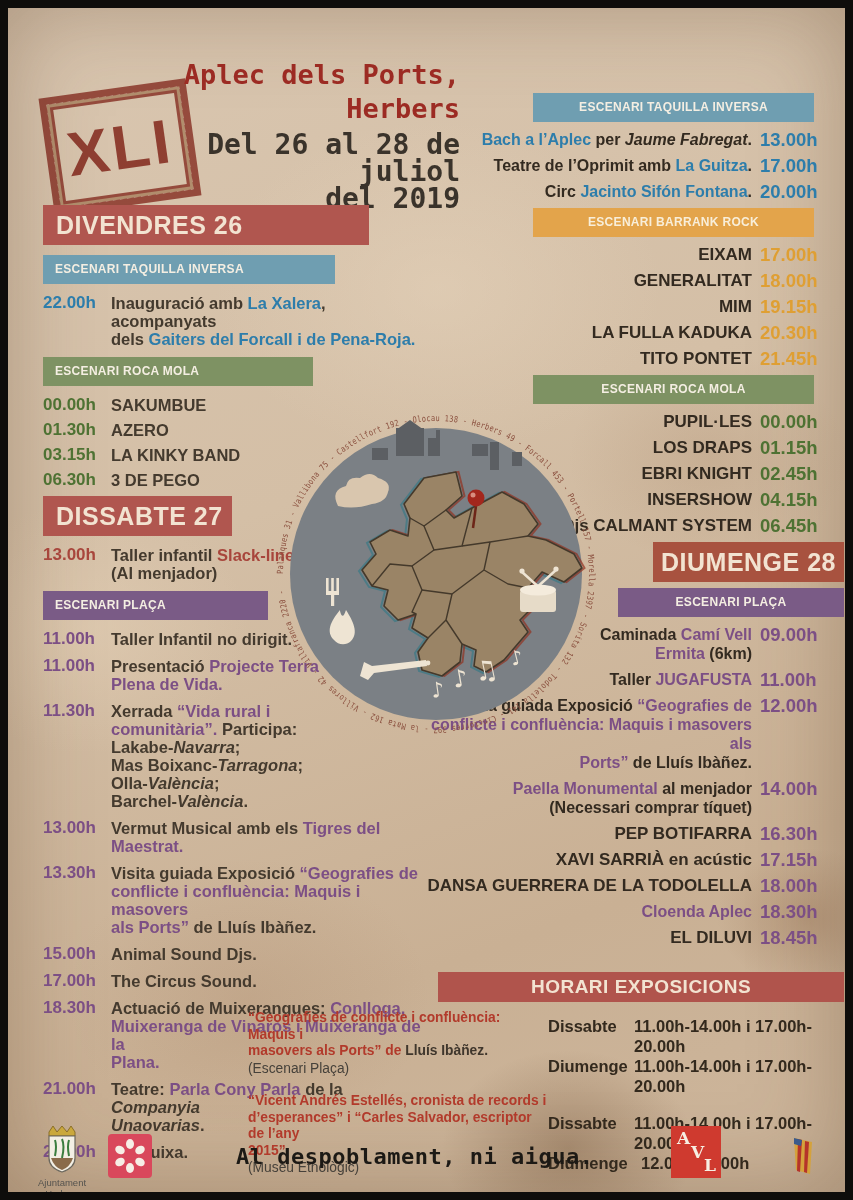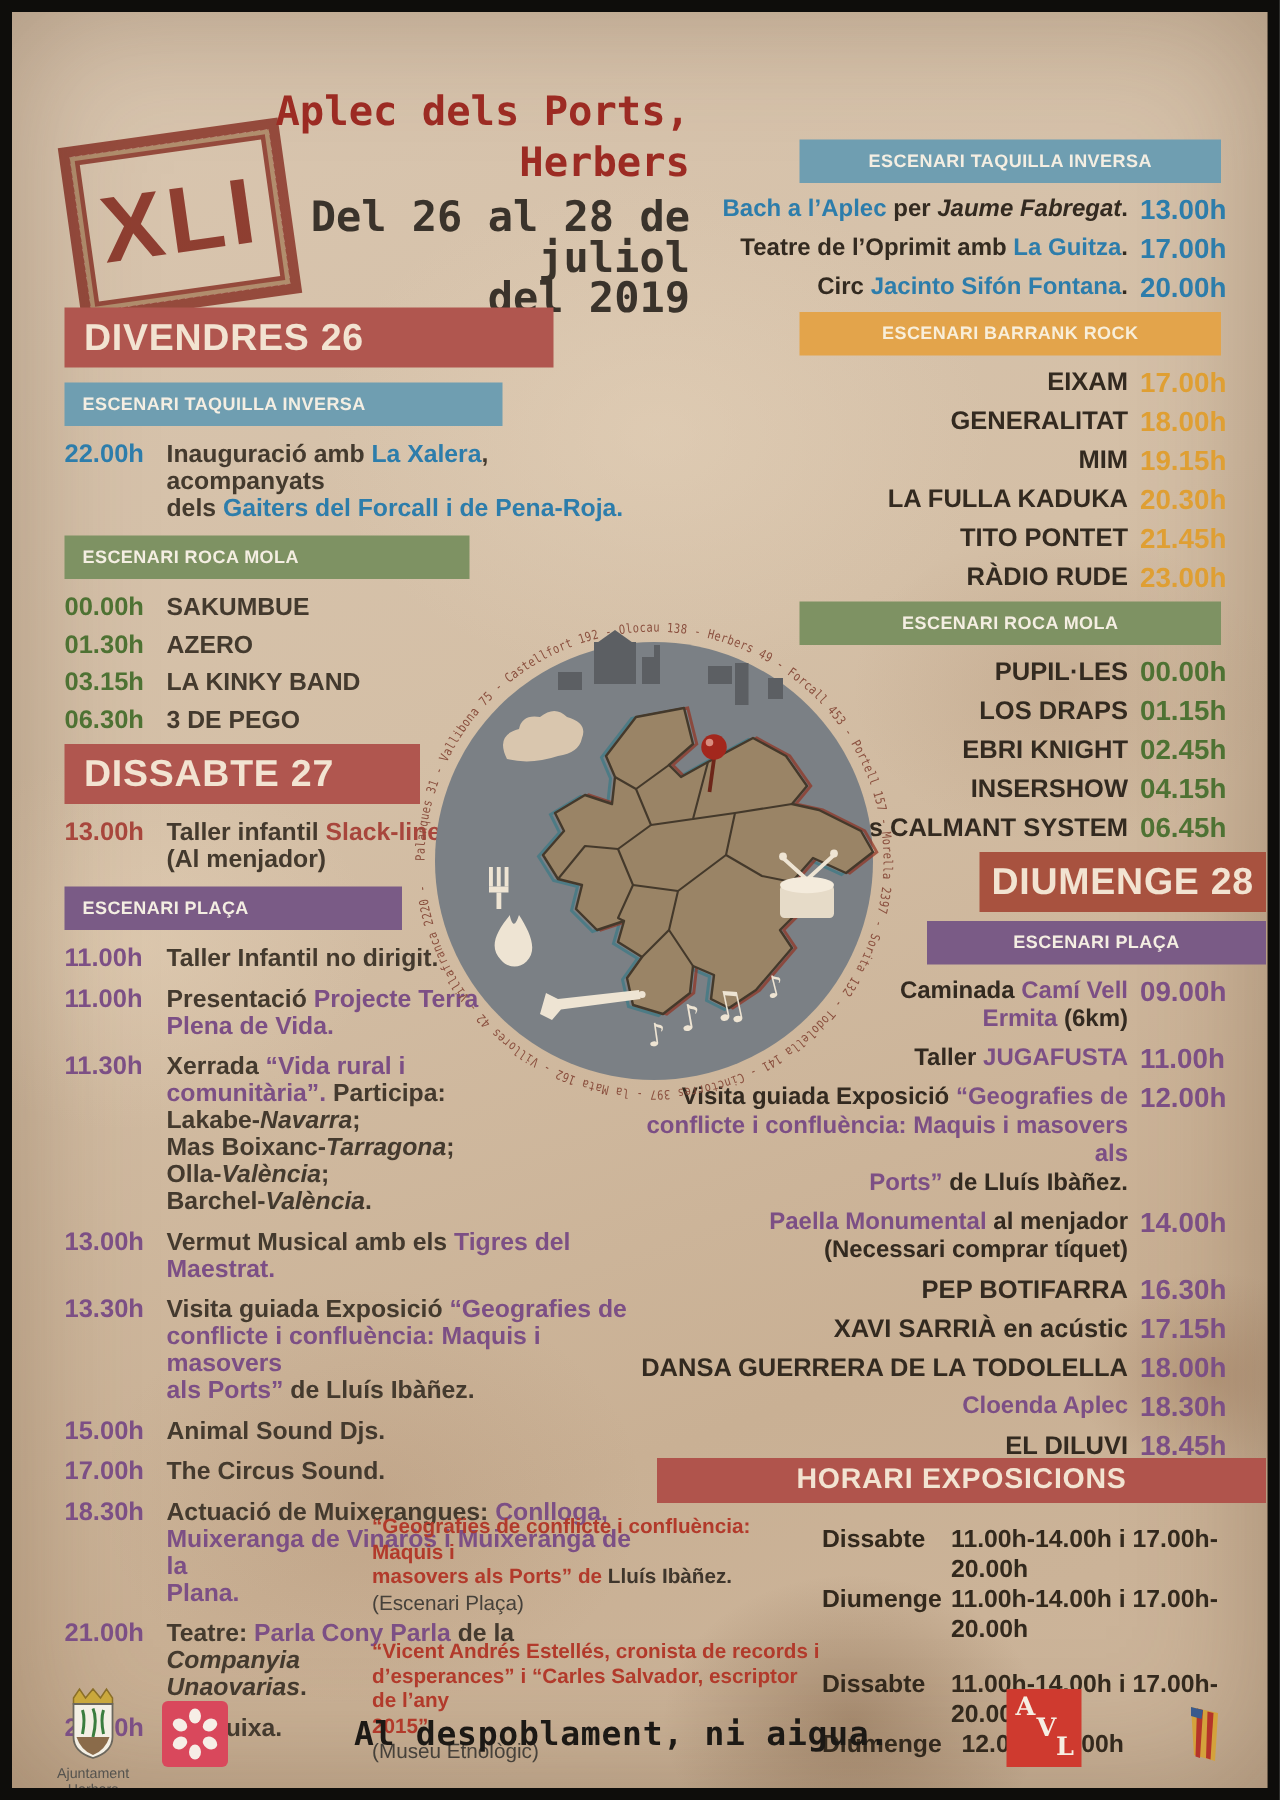--- a/index.html
+++ b/index.html
@@ -27,21 +27,21 @@
   
   .day-h{background:#b0564f;height:40px;line-height:40px;font-size:25px;color:#f2e3d1;font-weight:700;letter-spacing:.5px;padding-left:13px;box-sizing:border-box;}
   .sub-h{height:29px;line-height:29px;font-size:12px;font-weight:700;color:#f4eee2;letter-spacing:.3px;box-sizing:border-box;}
   .bg-blue{background:#6f9eb1}.bg-green{background:#7e9263}.bg-purple{background:#7a5b86}
   .bg-orange{background:#e3a44b;color:#f8eed9}.bg-red2{background:#a8523f}
   .sec-blue{--acc:#2d7dab}.sec-green{--acc:#4e7233}.sec-purple{--acc:#7c4f85}
   .sec-redacc{--acc:#a8463c}.sec-orange{--acc:#df9f33}
   
   .lcol{position:absolute;left:35px;top:197px;width:392px;}
   .lcol .day-h{width:326px;margin-bottom:10px;}
-  .lcol .day-h.short{width:237px;}
+  .lcol .day-h.short{width:189px;}
   .lcol .sub-h{padding-left:12px;margin-bottom:10px;}
   .w292{width:292px}.w270{width:270px}.w225{width:225px}
   .lrow{display:flex;gap:9px;margin-bottom:9px;font-size:16.5px;line-height:18px;}
   .lrow .time{flex:0 0 59px;font-weight:700;color:var(--acc);font-size:17px;}
   .lrow .txt{white-space:pre-wrap;color:#443a2e;font-weight:600;}
   .tight .lrow{margin-bottom:7px;}
   .mb6{margin-bottom:6px}
   
   .rcol{position:absolute;left:408px;top:85px;width:428px;}
   .rcol .sub-h{width:281px;margin-left:117px;text-align:center;margin-bottom:8px;}
@@ -233,24 +233,20 @@
             <span class="time">19.15h</span>
           </div>
       <div class="rrow band">
             <span class="txt"><span class="sg-b">LA FULLA KADUKA</span></span>
             <span class="time">20.30h</span>
           </div>
       <div class="rrow band">
             <span class="txt"><span class="sg-b">TITO PONTET</span></span>
             <span class="time">21.45h</span>
           </div>
-      <div class="rrow band">
-            <span class="txt"><span class="sg-b">RÀDIO RUDE</span></span>
-            <span class="time">23.00h</span>
-          </div>
     </section>
 
     <section class="sec-green">
       <div class="sub-h bg-green">ESCENARI ROCA MOLA</div>
       <div class="rrow band">
             <span class="txt"><span class="sg-b">PUPIL·LES</span></span>
             <span class="time">00.00h</span>
           </div>
       <div class="rrow band">
             <span class="txt"><span class="sg-b">LOS DRAPS</span></span>

